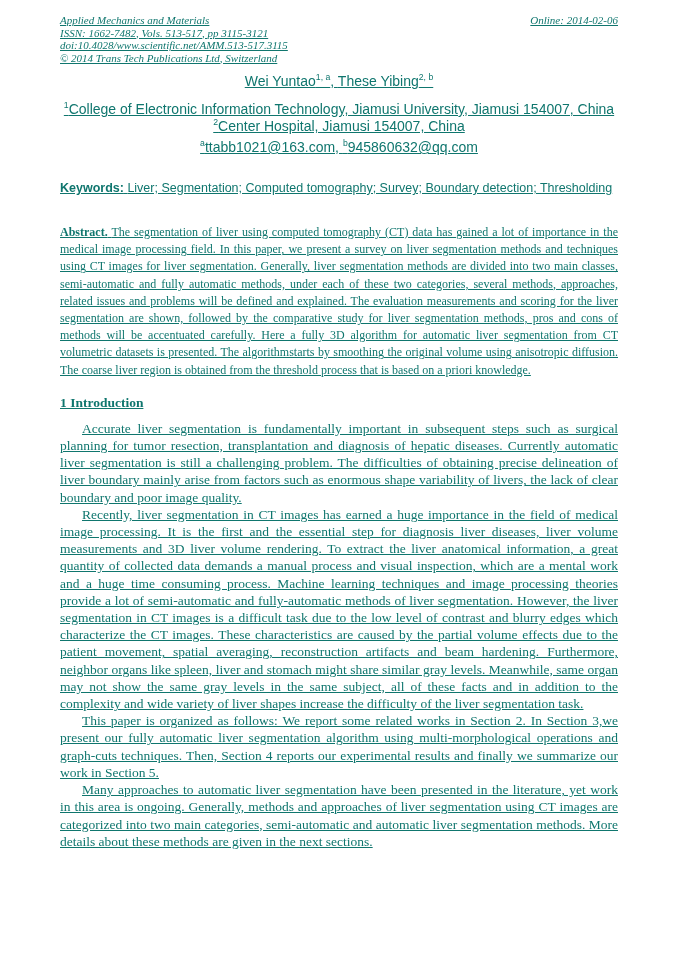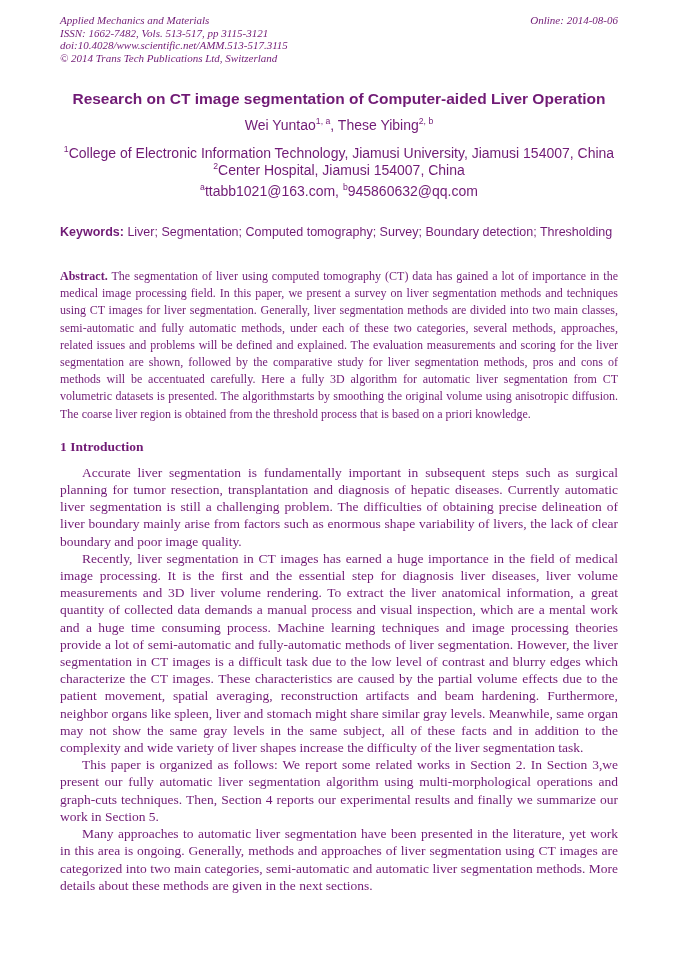--- a/index.html
+++ b/index.html
@@ -1,21 +1,22 @@
 <!DOCTYPE html>
 <html><head>
 <meta charset="utf-8">
 <style>
   html,body { margin:0; padding:0; background:#ffffff; }
   .page {
     width:678px; height:959px; box-sizing:border-box;
     padding:14px 60px 0 60px;
-    background:#ffffff; color:#701a75;
+    background:#ffffff; color:#0f766e;
     font-family:"Liberation Serif", serif;
     overflow:hidden;
+    text-decoration:underline;
   }
   
   .hdr { display:flex; justify-content:space-between; align-items:flex-start; }
   .hdr-left div, .hdr-right {
     font-style:italic; font-size:11px; line-height:12.5px;
     font-family:"Liberation Serif", serif; white-space:nowrap;
   }
   
   .title {
     margin:25px 0 0 0; text-align:center;
@@ -62,24 +63,23 @@
 
 <div class="page">
 
   <div class="hdr">
     <div class="hdr-left">
       <div>Applied Mechanics and Materials</div>
       <div>ISSN: 1662-7482, Vols. 513-517, pp 3115-3121</div>
       <div>doi:10.4028/www.scientific.net/AMM.513-517.3115</div>
       <div>© 2014 Trans Tech Publications Ltd, Switzerland</div>
     </div>
-    <div class="hdr-right">Online: 2014-08-06</div>
+    <div class="hdr-right">Online: 2014-02-06</div>
   </div>
 
-  <h1 class="title">Research on CT image segmentation of Computer-aided Liver Operation</h1>
 
   <div class="authors">
     <span>Wei Yuntao</span><sup>1, a</sup><span>, </span><span>These Yibing</span><sup>2, b</sup>
   </div>
 
   <div class="affil affil-1">
     <sup>1</sup><span>College of Electronic Information Technology, Jiamusi University, Jiamusi 154007, China</span>
   </div>
   <div class="affil affil-2">
     <sup>2</sup><span>Center Hospital, Jiamusi 154007, China</span>

